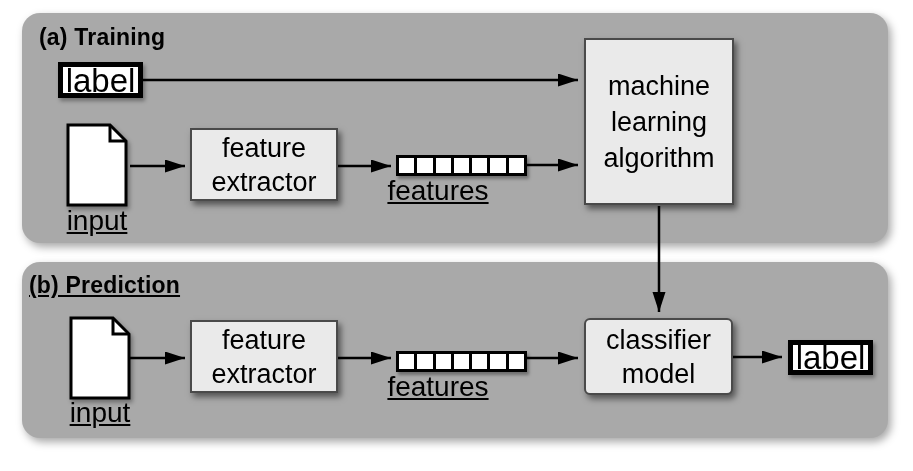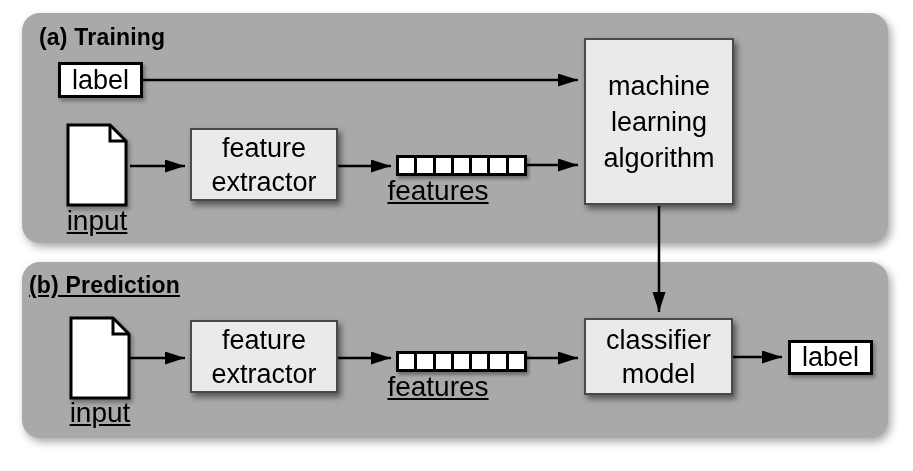--- a/index.html
+++ b/index.html
@@ -20,22 +20,22 @@
     position:absolute;left:22px;width:866px;background:var(--panel-bg);
     border-radius:18px;box-shadow:3px 4px 8px rgba(0,0,0,0.35);
   }
   #panel-training{top:13px;height:230px;}
   #panel-prediction{top:262px;height:176px;}
   .panel-header{
     position:absolute;font-size:23px;font-weight:bold;letter-spacing:0.2px;
   }
   .io-box{
     position:absolute;display:flex;align-items:center;justify-content:center;
-    background:var(--io-fill);border:3px solid #000000;box-sizing:border-box;
-    font-size:27px;line-height:1;box-shadow:2px 3px 4px rgba(0,0,0,0.35);
+    background:var(--io-fill);border:5px solid #000000;box-sizing:border-box;
+    font-size:33px;line-height:1;box-shadow:2px 3px 4px rgba(0,0,0,0.35);
   }
   .process-box{
     position:absolute;display:flex;align-items:center;justify-content:center;
     text-align:center;background:var(--process-fill);
     border:2px solid var(--process-border);box-sizing:border-box;
     font-size:27px;line-height:34px;
     box-shadow:3px 4px 6px rgba(0,0,0,0.5);
     padding:0 8px;
   }
   .caption{
@@ -98,21 +98,21 @@
       <div class="cell"></div>
       <div class="cell"></div>
       <div class="cell"></div>
       <div class="cell"></div>
       <div class="cell"></div>
       <div class="cell"></div>
       <div class="cell"></div>
     </div>
   <div class="caption" style="left:368px;top:373px;width:140px;">features</div>
 
-  <div class="process-box" style="left:584px;top:318px;width:149px;height:77px;">classifier model</div>
+  <div class="process-box" style="left:584px;top:318px;width:149px;height:77px;border-radius:6px;">classifier model</div>
 
   <div class="io-box" style="left:788px;top:340px;width:85px;height:35px;">label</div>
 
   <svg id="arrow-layer" width="913" height="471" viewBox="0 0 913 471">
     <defs>
       <marker id="ah" markerWidth="9" markerHeight="6" refX="8" refY="2.6" orient="auto" markerUnits="strokeWidth">
         <path d="M0,0 L8,2.6 L0,5.2 Z" fill="#000"></path>
       </marker>
     </defs>
     <g stroke="#000" stroke-width="2.5" fill="none">

